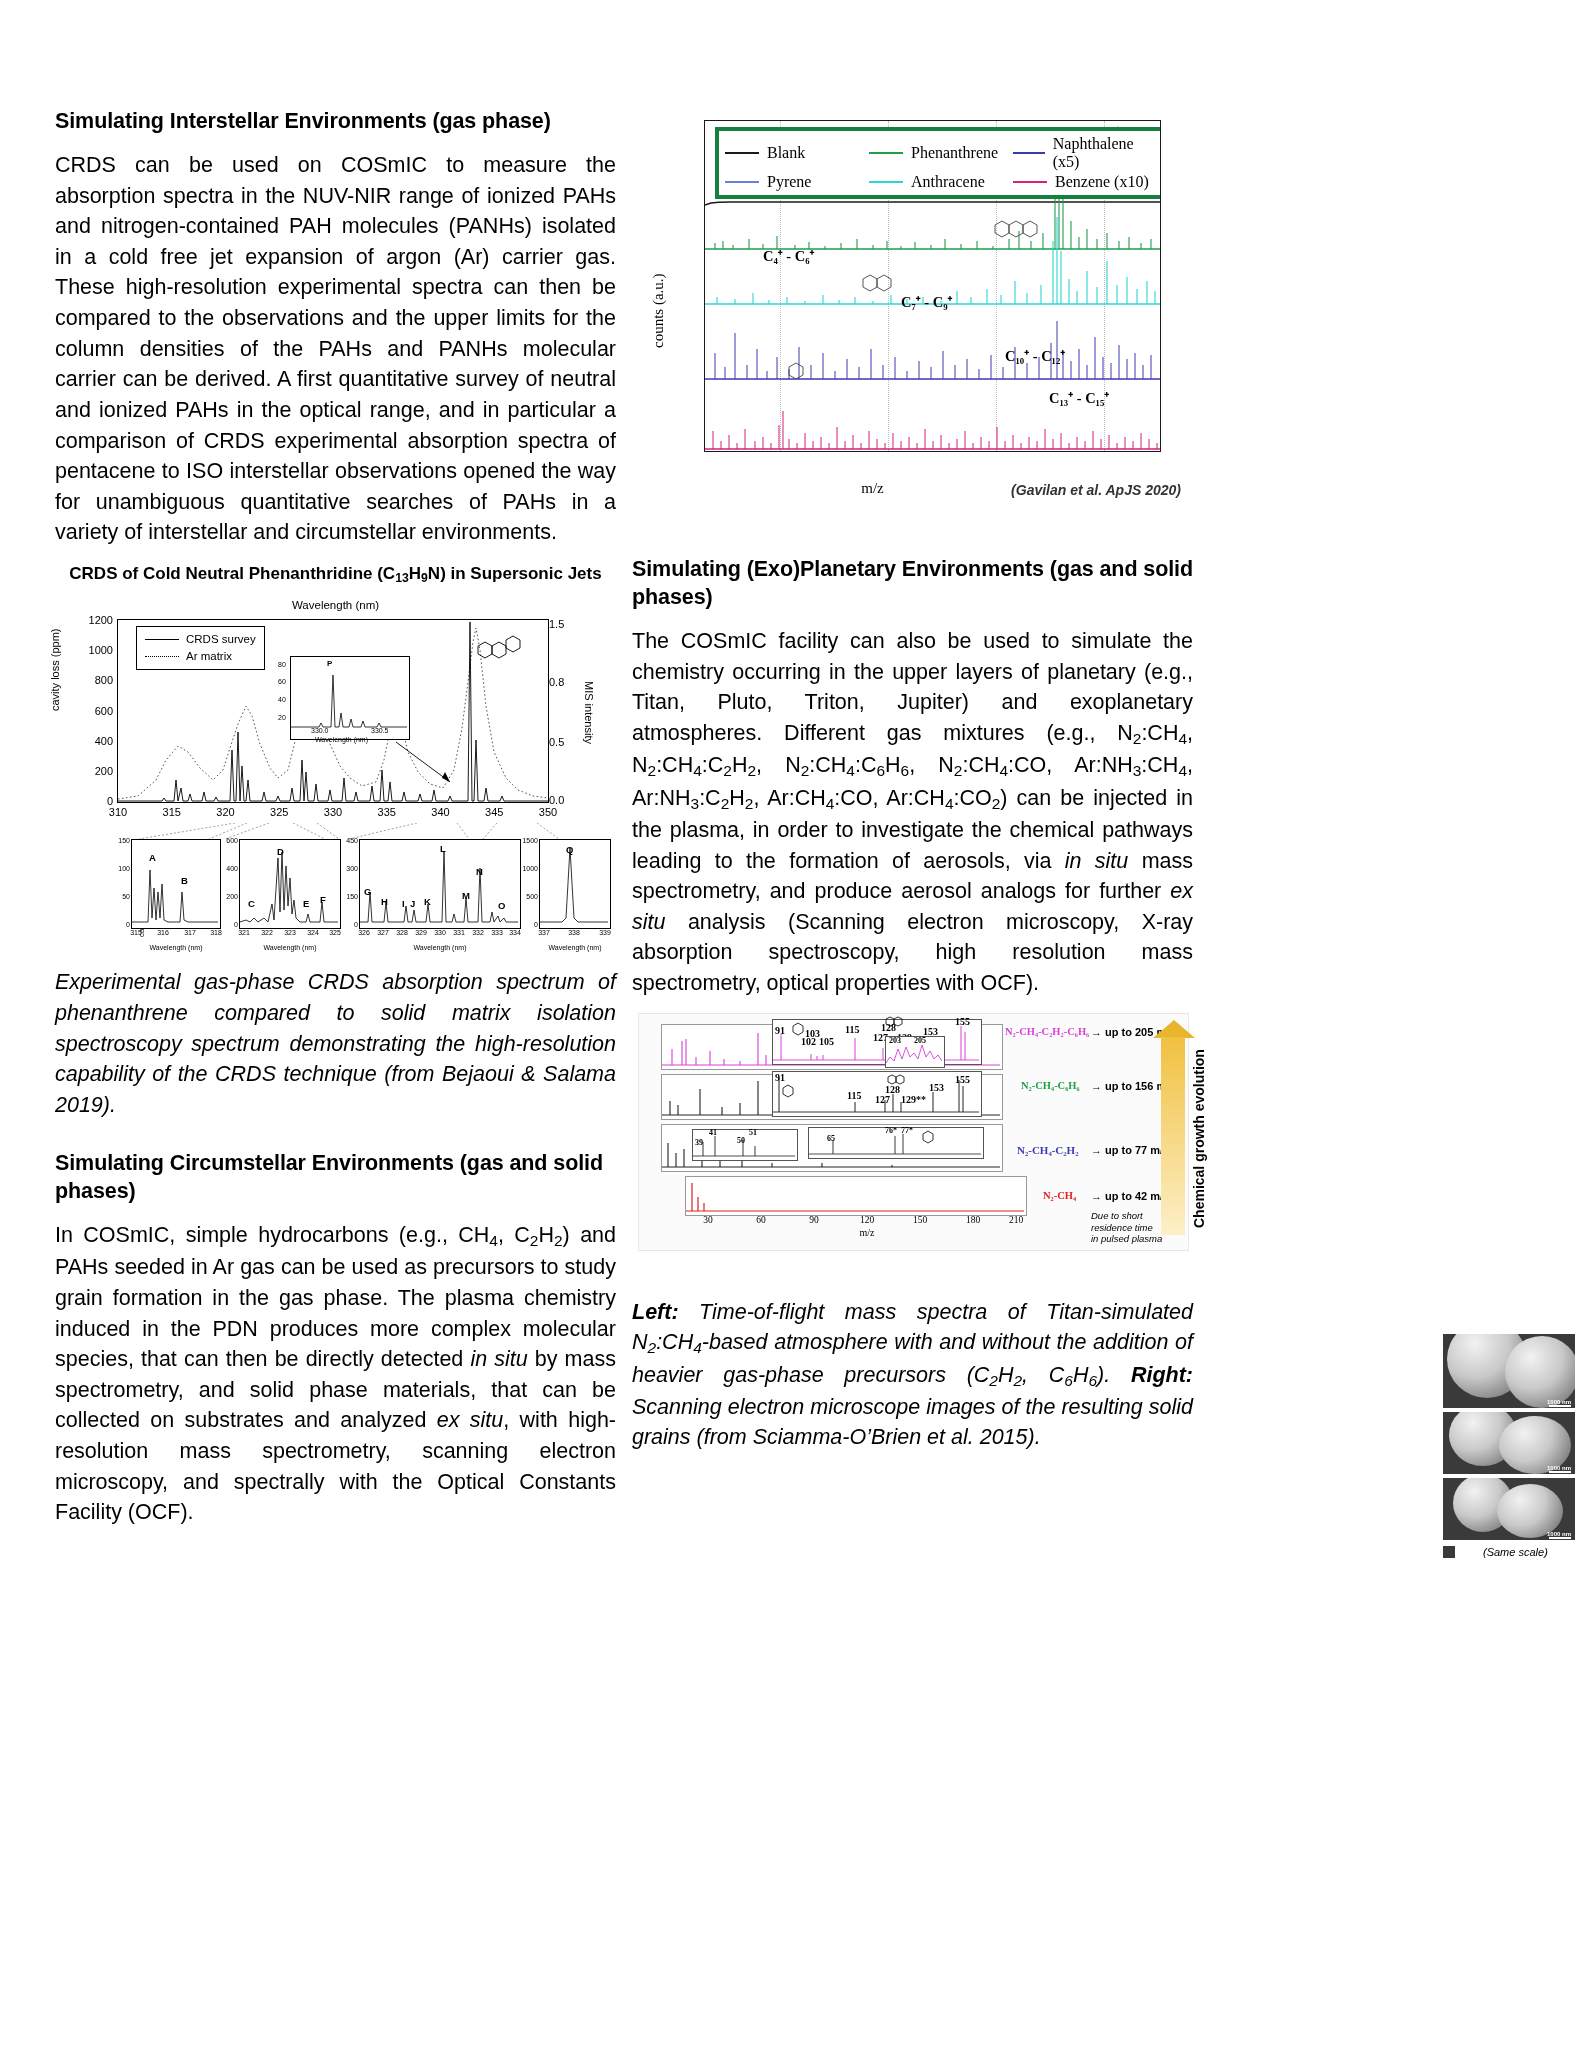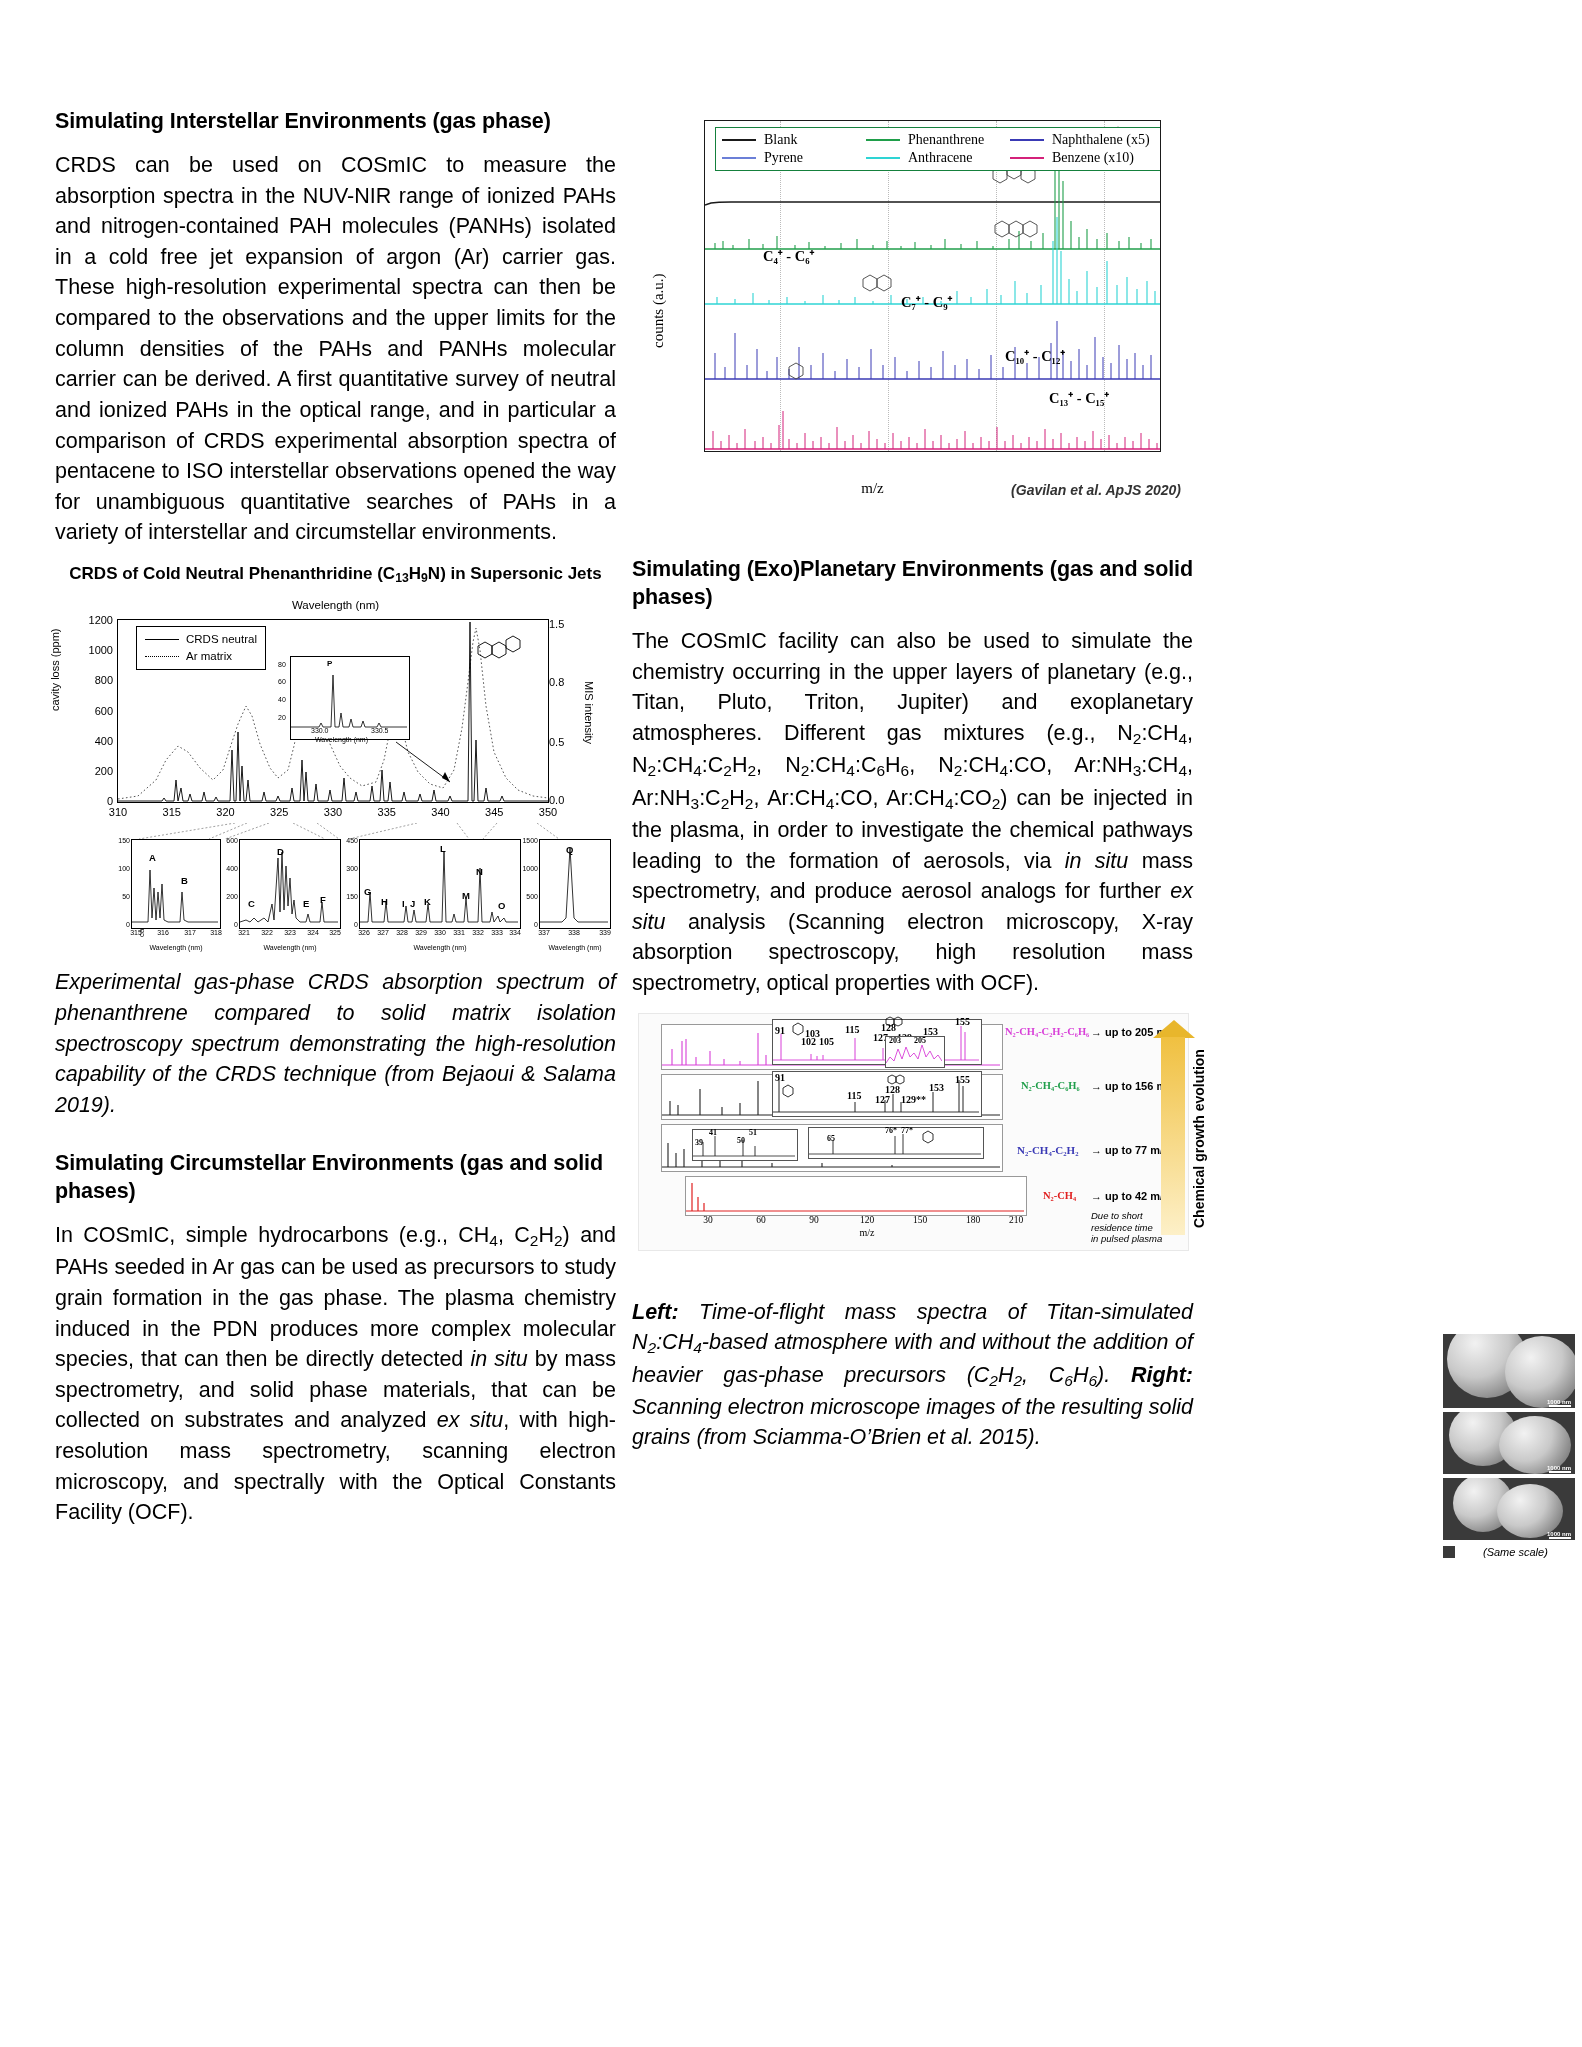--- a/index.html
+++ b/index.html
@@ -256,27 +256,27 @@
     font-style: italic;
     font-weight: bold;
     color: #333;
     font-family: "Liberation Sans", sans-serif;
   }
   .ms-legend {
     position: absolute;
     left: 10px; top: 6px;
     width: 432px;
     background: #fff;
-    border: 1px solid #15803d;
+    border: 4px solid #15803d;
     display: grid;
     grid-template-columns: 1fr 1fr 1fr;
     row-gap: 2px;
     padding: 4px 6px;
     font-family: "Liberation Serif", serif;
-    font-size: 14px;
+    font-size: 16px;
     z-index: 8;
   }
   .ms-legend .le { display: flex; align-items: center; gap: 8px; }
   .le-line { width: 34px; height: 2.2px; display:inline-block; }
   .ms-ann {
     position: absolute;
     font-family: "Liberation Serif", serif;
     font-weight: bold;
     font-size: 14.5px;
     z-index: 6;
@@ -431,21 +431,21 @@
           <div class="xtick" style="left:161.2px">325</div>
           <div class="xtick" style="left:215px">330</div>
           <div class="xtick" style="left:268.7px">335</div>
           <div class="xtick" style="left:322.5px">340</div>
           <div class="xtick" style="left:376.2px">345</div>
           <div class="xtick" style="left:430px">350</div>
 
           <div class="crds-legend">
             <div class="row">
               <span class="lg-solid"></span>
-              <span>CRDS neutral</span>
+              <span>CRDS survey</span>
             </div>
             <div class="row">
               <span class="lg-dot"></span>
               <span>Ar matrix</span>
             </div>
           </div>
 
           <svg width="430" height="182" viewBox="0 0 430 182" style="position:absolute;left:0;top:0;">
 
             <path d="M0,179 L20,176 L38,160 L48,140 L60,126 L70,132 L82,148 L95,160 L105,150 L112,128 L120,104 L128,86 L134,96 L142,124 L152,148 L160,158 L170,150 L176,126 L182,96 L187,70 L192,48 L197,60 L203,92 L212,124 L222,146 L232,158 L244,166 L258,162 L266,140 L272,110 L277,86 L282,100 L290,132 L300,152 L312,164 L325,168 L336,150 L344,108 L350,62 L355,22 L358,8 L362,30 L368,86 L376,132 L388,158 L400,170 L415,176 L430,178" fill="none" stroke="#555" stroke-width="1" stroke-dasharray="1.6,2.4"></path>

